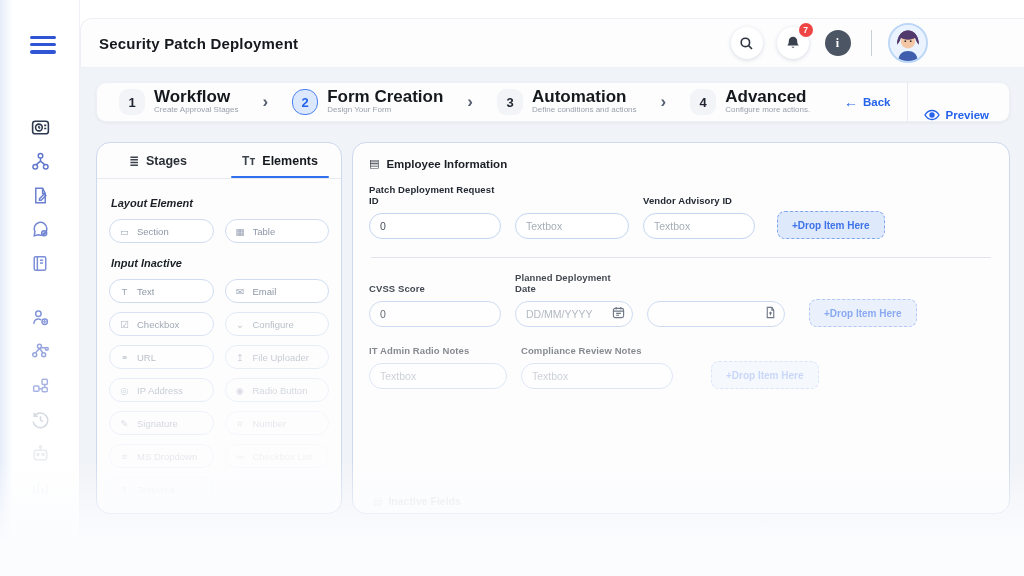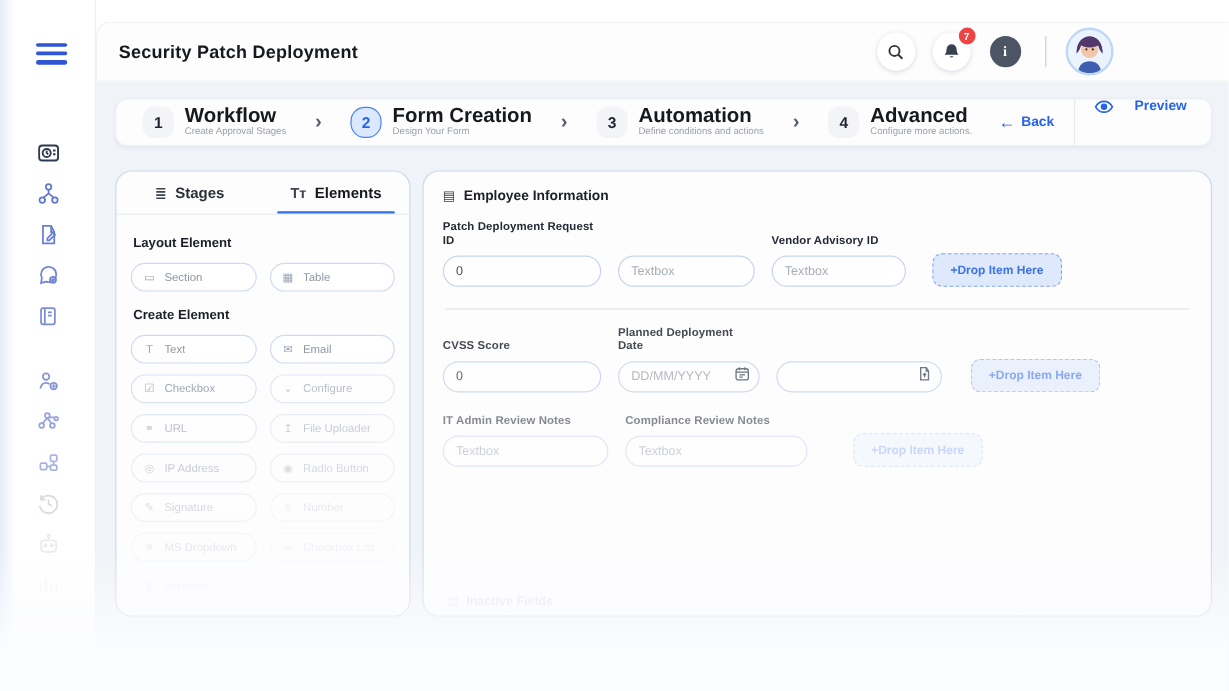--- a/index.html
+++ b/index.html
@@ -51,36 +51,36 @@
     font-size:13px; font-weight:600; display:flex; align-items:center; justify-content:center; }
   .step.active .step-num { background:#dbe8fd; border:1.5px solid #4c82f0; color:#2563eb; border-radius:12px; }
   .step-txt { margin-left:9px; }
   .step-title { font-size:17px; font-weight:700; color:#15181d; line-height:12px; }
   .step-sub { font-size:8px; color:#9aa1ab; margin-top:2px; }
   .chev { color:#555e6e; font-size:17px; font-weight:700; margin:0 24px; user-select:none; }
   .stepper-right { margin-left:auto; display:flex; align-items:center; height:100%; }
   .back-link { color:#2563eb; font-size:11.5px; font-weight:600; display:flex; align-items:center; cursor:pointer; }
   .back-arrow { font-size:14px; margin-right:5px; }
   .step-divider { width:1px; height:40px; background:#e7ebf1; margin:0 0 0 16px; }
-  .preview-btn { display:flex; align-items:flex-start; color:#2563eb; font-size:11.5px; font-weight:600;
-    padding:0 20px 0 16px; cursor:pointer; height:100%;gap:12px; }
+  .preview-btn { display:flex; align-items:flex-end; color:#2563eb; font-size:11.5px; font-weight:600;
+    padding:0 20px 0 16px; cursor:pointer; height:100%; }
   .preview-btn svg { margin-right:6px; }
 
   
   .panel { position:absolute; left:16px; top:74px; width:246px; height:372px; background:#fdfdfe;
     border:1px solid #ccd9ee; border-radius:14px; overflow:hidden; }
   .panel-tabs { display:flex; height:36px; border-bottom:1px solid #e8ecf2; }
   .ptab { flex:1; display:flex; align-items:center; justify-content:center; font-size:12.5px;
     font-weight:600; color:#2b2f36; cursor:pointer; position:relative; }
   .ptab .ticon { margin-right:7px; color:#3c434d; font-size:12px; }
   .ptab.active { font-weight:700; color:#15181d; }
   .ptab.active::after { content:""; position:absolute; left:12px; right:12px; bottom:0;
     height:2.5px; background:#2f6fed; border-radius:2px; }
   .panel-body { padding:12px; }
-  .pheading { font-size:11px; font-weight:700; color:#1c2026; margin:6px 0 10px 2px; }
+  .pheading { font-size:11px; font-weight:700; color:#1c2026; margin:6px 0 10px 2px;font-style:italic; }
   .el-grid { display:grid; grid-template-columns:1fr 1fr; gap:9px 11px; margin-bottom:14px; }
   .el-btn { height:24px; border:1px solid #cfdcf0; border-radius:14px; background:#fff;
     display:flex; align-items:center; padding:0 9px; cursor:grab; }
   .el-btn .eicon { font-size:9.5px; color:#9aa5b5; margin-right:7px; min-width:11px; text-align:center; }
   .el-btn .elabel { font-size:9.5px; color:#8d97a6; white-space:nowrap; overflow:hidden; }
   .r2 { opacity:.82; } .r3 { opacity:.6; } .r4 { opacity:.48; } .r5 { opacity:.36; }
   .r6 { opacity:.2; } .r7 { opacity:.1; }
 
   
   .formcard { position:absolute; left:272px; top:74px; width:658px; height:372px; background:#fdfdfe;
@@ -304,21 +304,21 @@
         <div class="el-grid">
           <div class="el-btn">
             <span class="eicon">▭</span>
             <span class="elabel">Section</span>
           </div>
           <div class="el-btn">
             <span class="eicon">▦</span>
             <span class="elabel">Table</span>
           </div>
         </div>
-        <div class="pheading">Create Element</div>
+        <div class="pheading">Input Inactive</div>
         <div class="el-grid">
           <div class="el-btn">
             <span class="eicon">T</span>
             <span class="elabel">Text</span>
           </div>
           <div class="el-btn">
             <span class="eicon">✉</span>
             <span class="elabel">Email</span>
           </div>
           <div class="el-btn r2">
@@ -421,21 +421,21 @@
                   <path d="M7 10V6.8M5.7 8l1.3-1.3L8.3 8"></path>
                 </svg>
             </span>
           </div>
         </div>
         <div class="dropzone drop2" style="margin-left:10px">+Drop Item Here</div>
       </div>
 
       <div class="frow dim3" style="margin-top:18px">
         <div class="ffield" style="width:138px">
-          <div class="flabel">IT Admin Review Notes</div>
+          <div class="flabel">IT Admin Radio Notes</div>
           <input class="finput" placeholder="Textbox" style="">
         </div>
         <div class="ffield" style="width:152px">
           <div class="flabel">Compliance Review Notes</div>
           <input class="finput" placeholder="Textbox" style="">
         </div>
         <div class="dropzone drop3" style="margin-left:24px">+Drop Item Here</div>
       </div>
 
       <div class="inactive-foot">

